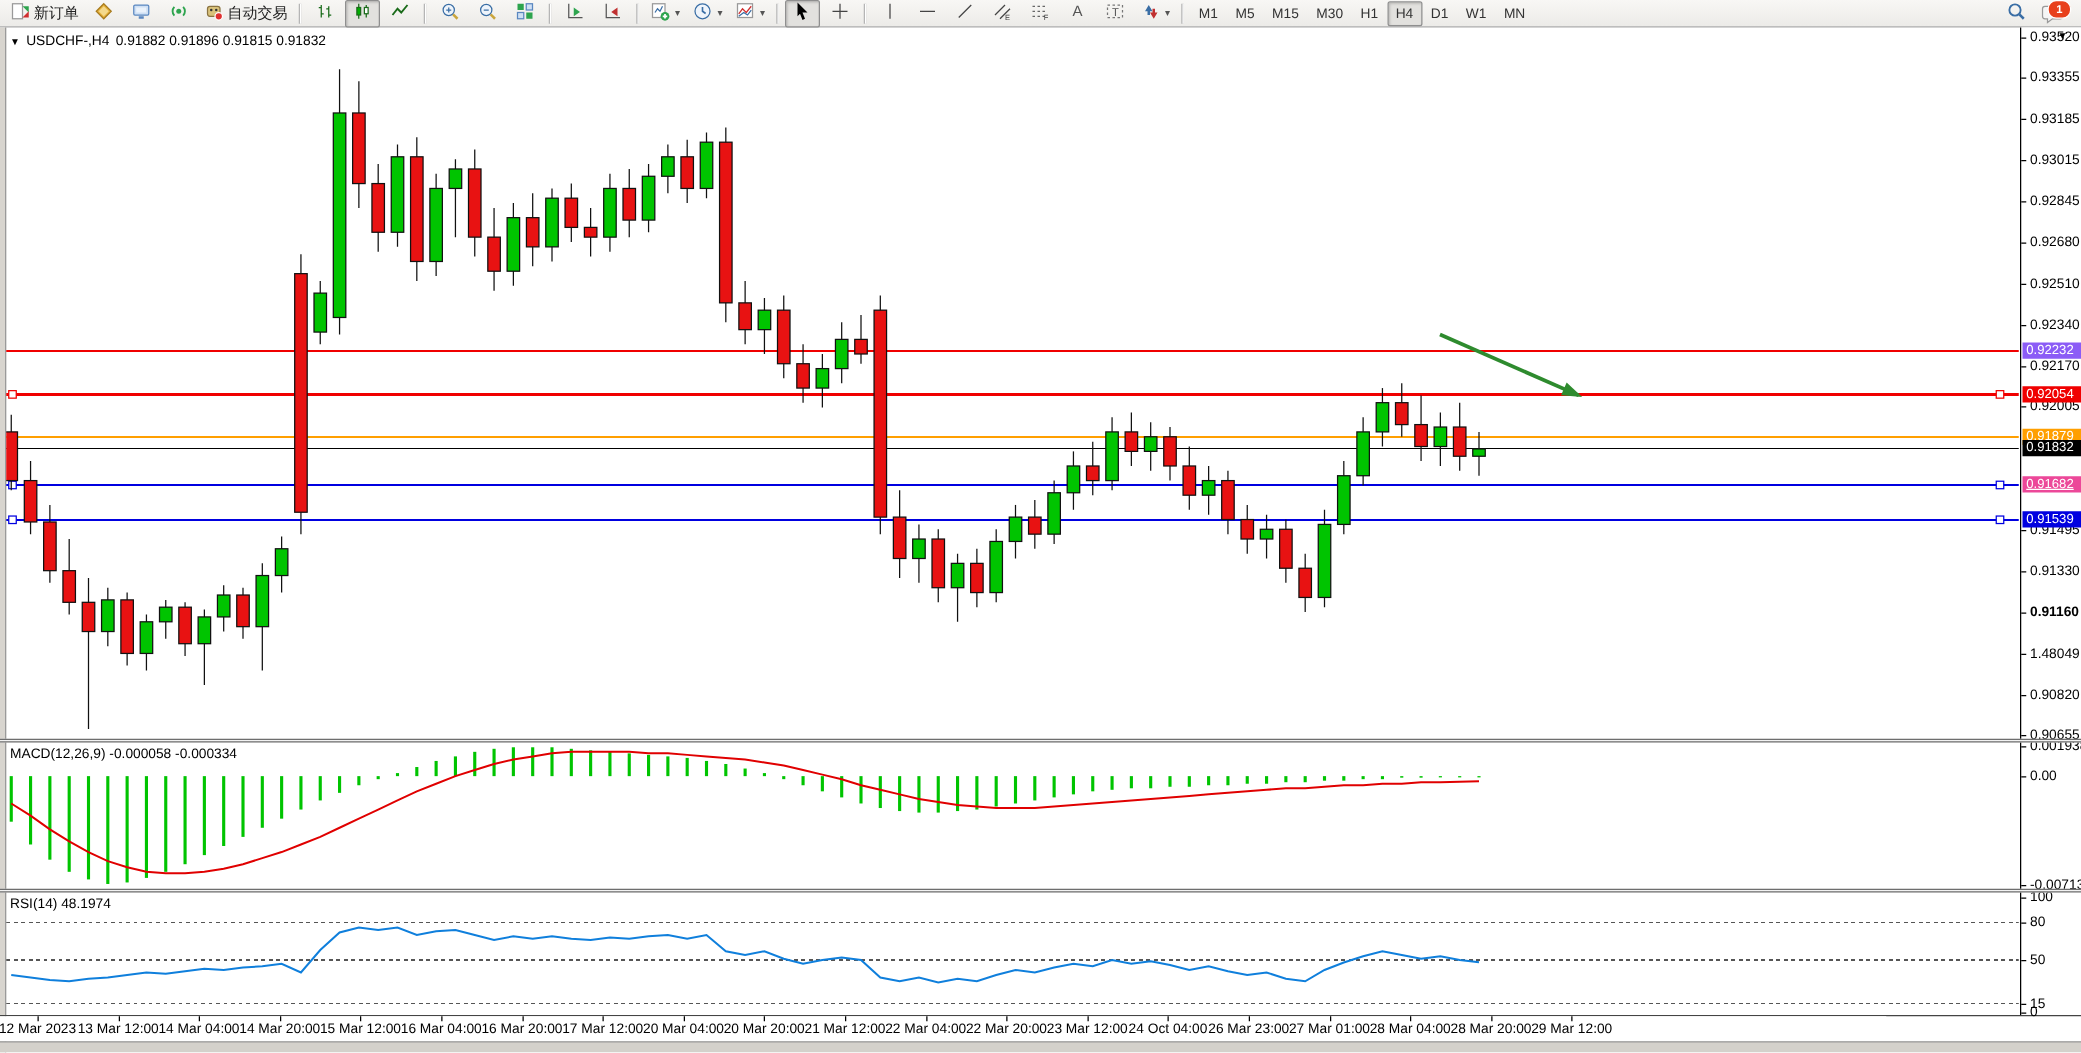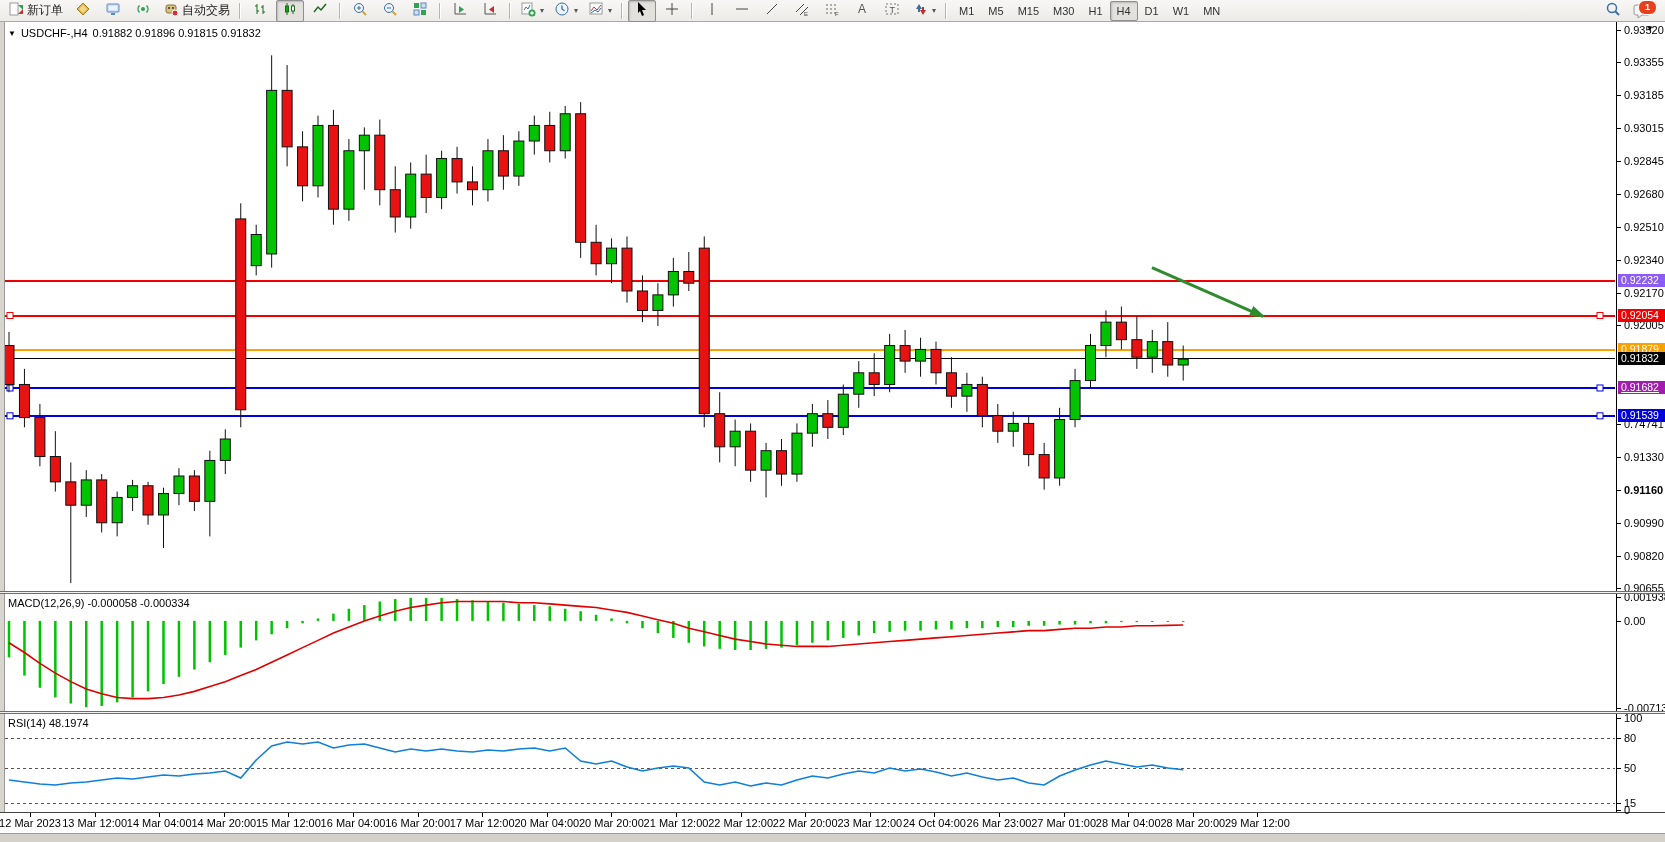--- a/index.html
+++ b/index.html
@@ -616,31 +616,31 @@
       <div class="ptick" style="top: 2px;">0.93520</div>
       <div class="ptick" style="top: 34.1361px;">0.93355</div>
       <div class="ptick" style="top: 67.2461px;">0.93185</div>
       <div class="ptick" style="top: 100.356px;">0.93015</div>
       <div class="ptick" style="top: 133.466px;">0.92845</div>
       <div class="ptick" style="top: 165.602px;">0.92680</div>
       <div class="ptick" style="top: 198.712px;">0.92510</div>
       <div class="ptick" style="top: 231.822px;">0.92340</div>
       <div class="ptick" style="top: 264.932px;">0.92170</div>
       <div class="ptick" style="top: 297.068px;">0.92005</div>
-      <div class="ptick" style="top: 396.398px;">0.74741</div>
+      <div class="ptick" style="top: 396.398px;">0.91495</div>
       <div class="ptick" style="top: 428.534px;">0.91330</div>
       <div class="ptick" style="top: 461.644px; font-weight: bold;">0.91160</div>
-      <div class="ptick" style="top: 494.754px;">0.90990</div>
+      <div class="ptick" style="top: 494.754px;">1.48049</div>
       <div class="ptick" style="top: 527.864px;">0.90820</div>
       <div class="ptick" style="top: 560px;">0.90655</div>
       <div class="pchip" style="top: 252.357px; background: #8b5cf6;">0.92232</div>
       <div class="pchip" style="top: 287.025px; background: rgb(240, 0, 0);">0.92054</div>
       <div class="pchip" style="top: 321.108px; background: rgb(255, 159, 0);">0.91879</div>
       <div class="pchip" style="top: 330.262px; background: rgb(0, 0, 0);">0.91832</div>
-      <div class="pchip" style="top: 359.477px; background: #a21caf; text-decoration: underline;">0.91682</div>
+      <div class="pchip" style="top: 359.477px; background: #ec4899; text-decoration: underline;">0.91682</div>
       <div class="pchip" style="top: 387.328px; background: rgb(0, 0, 224);">0.91539</div>
       <div class="ptick" style="top: 569.361px;">0.001938</div>
       <div class="ptick" style="top: 592.909px;">0.00</div>
       <div class="ptick" style="top: 679.566px;">-0.007132</div>
       <div class="ptick" style="top: 690px;">100</div>
       <div class="ptick" style="top: 710px;">80</div>
       <div class="ptick" style="top: 740px;">50</div>
       <div class="ptick" style="top: 775px;">15</div>
       <div class="ptick" style="top: 782px;">0</div>
     </div>
@@ -661,21 +661,21 @@
       <div class="tlabel" style="left: 417.6px;">16 Mar 20:00</div>
       <div class="ttick" style="left: 482.2px;"></div>
       <div class="tlabel" style="left: 482.2px;">17 Mar 12:00</div>
       <div class="ttick" style="left: 546.8px;"></div>
       <div class="tlabel" style="left: 546.8px;">20 Mar 04:00</div>
       <div class="ttick" style="left: 611.4px;"></div>
       <div class="tlabel" style="left: 611.4px;">20 Mar 20:00</div>
       <div class="ttick" style="left: 676px;"></div>
       <div class="tlabel" style="left: 676px;">21 Mar 12:00</div>
       <div class="ttick" style="left: 740.6px;"></div>
-      <div class="tlabel" style="left: 740.6px;">22 Mar 12:00</div>
+      <div class="tlabel" style="left: 740.6px;">22 Mar 04:00</div>
       <div class="ttick" style="left: 805.2px;"></div>
       <div class="tlabel" style="left: 805.2px;">22 Mar 20:00</div>
       <div class="ttick" style="left: 869.8px;"></div>
       <div class="tlabel" style="left: 869.8px;">23 Mar 12:00</div>
       <div class="ttick" style="left: 934.4px;"></div>
       <div class="tlabel" style="left: 934.4px;">24 Oct 04:00</div>
       <div class="ttick" style="left: 999px;"></div>
       <div class="tlabel" style="left: 999px;">26 Mar 23:00</div>
       <div class="ttick" style="left: 1063.6px;"></div>
       <div class="tlabel" style="left: 1063.6px;">27 Mar 01:00</div>

